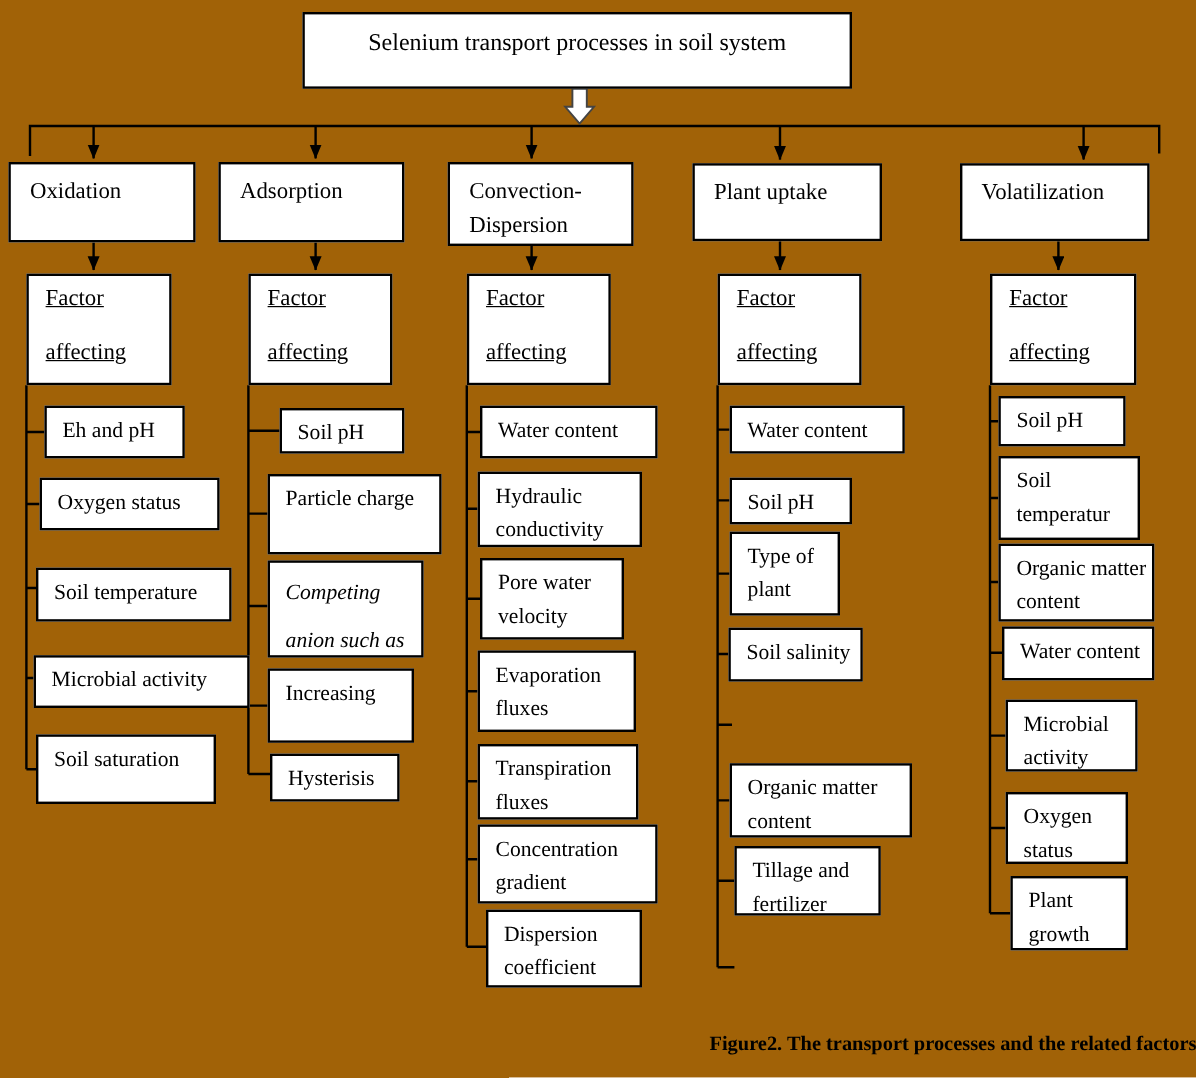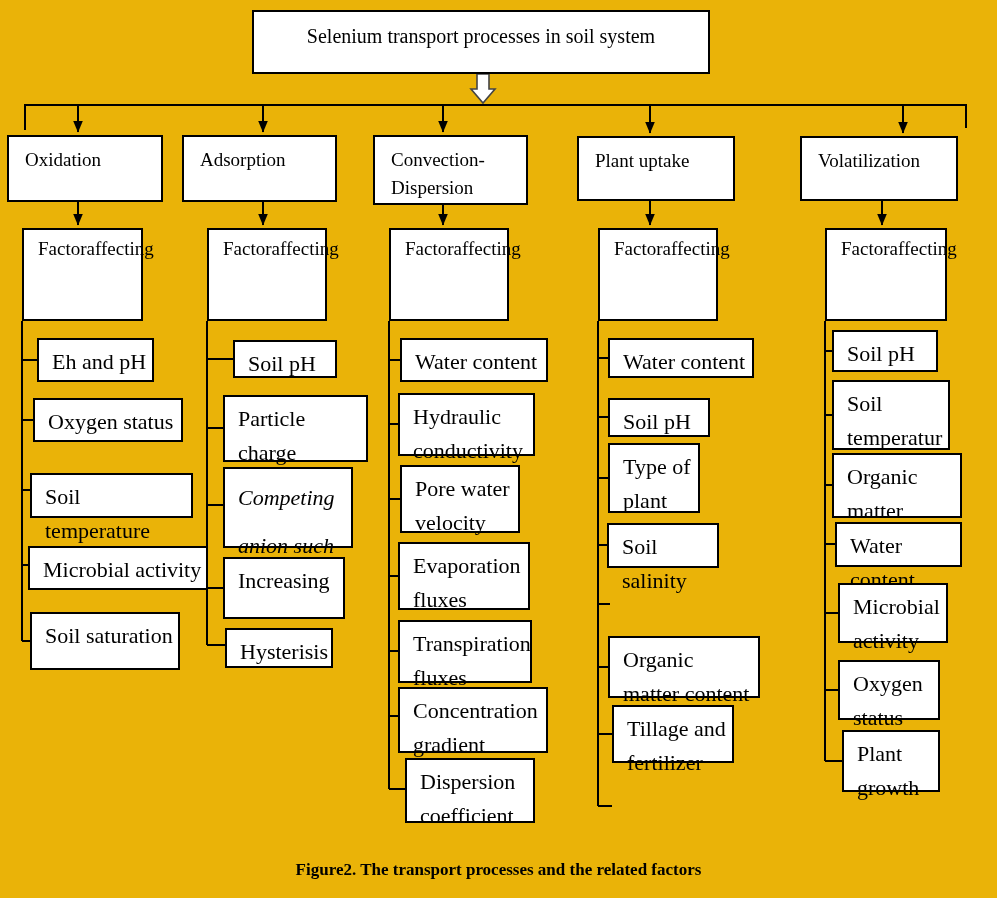--- a/index.html
+++ b/index.html
@@ -1,27 +1,27 @@
 <!DOCTYPE html>
 <html><head>
 <meta charset="utf-8">
 <style>
   html,body{margin:0;padding:0;background:#ffffff;}
-  .stage{position:relative;width:997px;height:898px;background:#eab308;overflow:hidden;
+  .stage{position:relative;width:997px;height:898px;background:#a16207;overflow:hidden;
          font-family:"Liberation Serif","DejaVu Serif",serif;color:#000;}
   .wires{position:absolute;left:0;top:0;width:997px;height:898px;}
   .box{position:absolute;border:2px solid #000;background:#fff;box-sizing:border-box;
-       font-size:22px;line-height:1.55;padding:5px 4px 0 13px;}
+       font-size:18px;line-height:1.55;padding:5px 4px 0 13px;}
   .branch{font-size:19px;line-height:1.45;padding:9px 6px 0 16px;}
   .title-box{position:absolute;left:252px;top:10px;width:458px;height:64px;border:2px solid #000;
        box-sizing:border-box;text-align:center;font-size:20px;padding-top:13px;background:#fff;}
-  .fa{display:flex;justify-content:space-between;
-      padding:8px 4px 13px 14px;font-size:19px;line-height:1.2;}
+  .fa{display:flex;flex-direction:column;justify-content:space-between;
+      padding:8px 4px 13px 14px;font-size:19px;line-height:1.2;text-decoration:underline;}
   .spread{line-height:2.2;font-style:italic;}
-  .caption{position:absolute;left:0;top:860px;width:997px;text-align:center;
+  .caption{position:absolute;left:0;top:860px;width:997px;text-align:right;
        font-weight:bold;font-size:17px;}
 </style>
 </head>
 <body>
 
 <div class="stage">
 
   <svg class="wires" viewBox="0 0 997 898">
     <defs>
       <marker id="ah" markerWidth="13" markerHeight="11" refX="11.5" refY="5" orient="auto" markerUnits="userSpaceOnUse">

